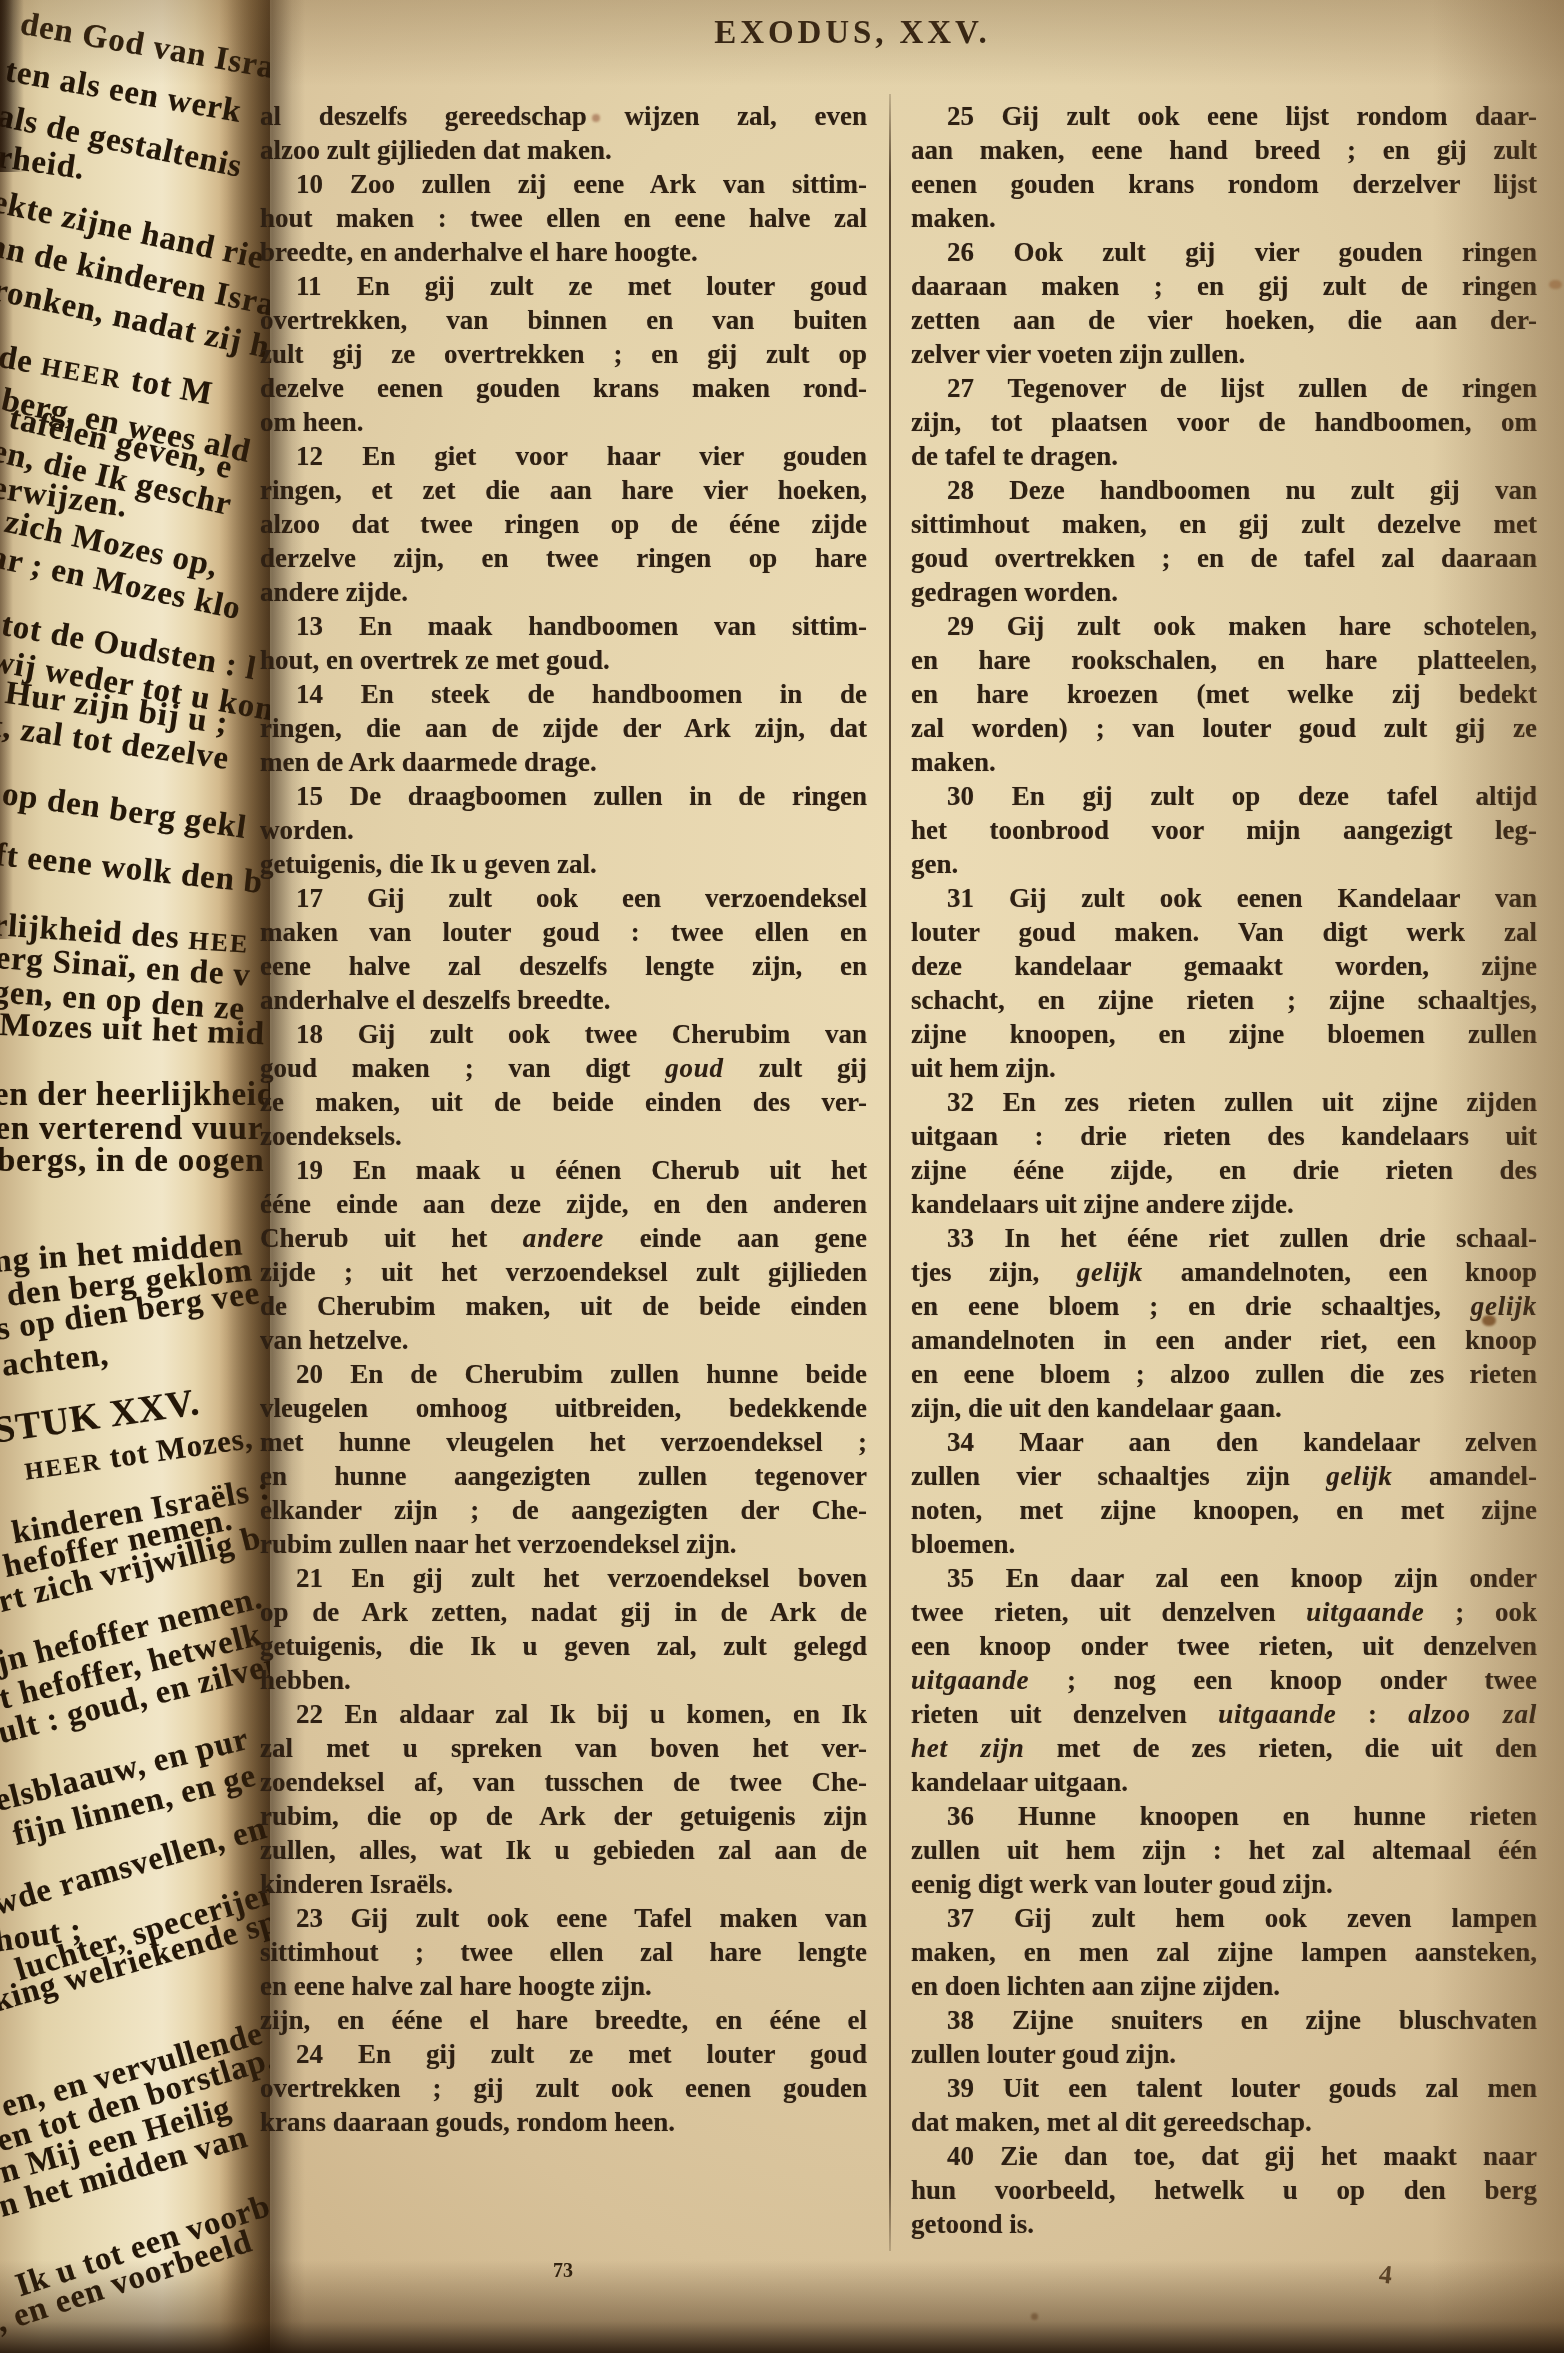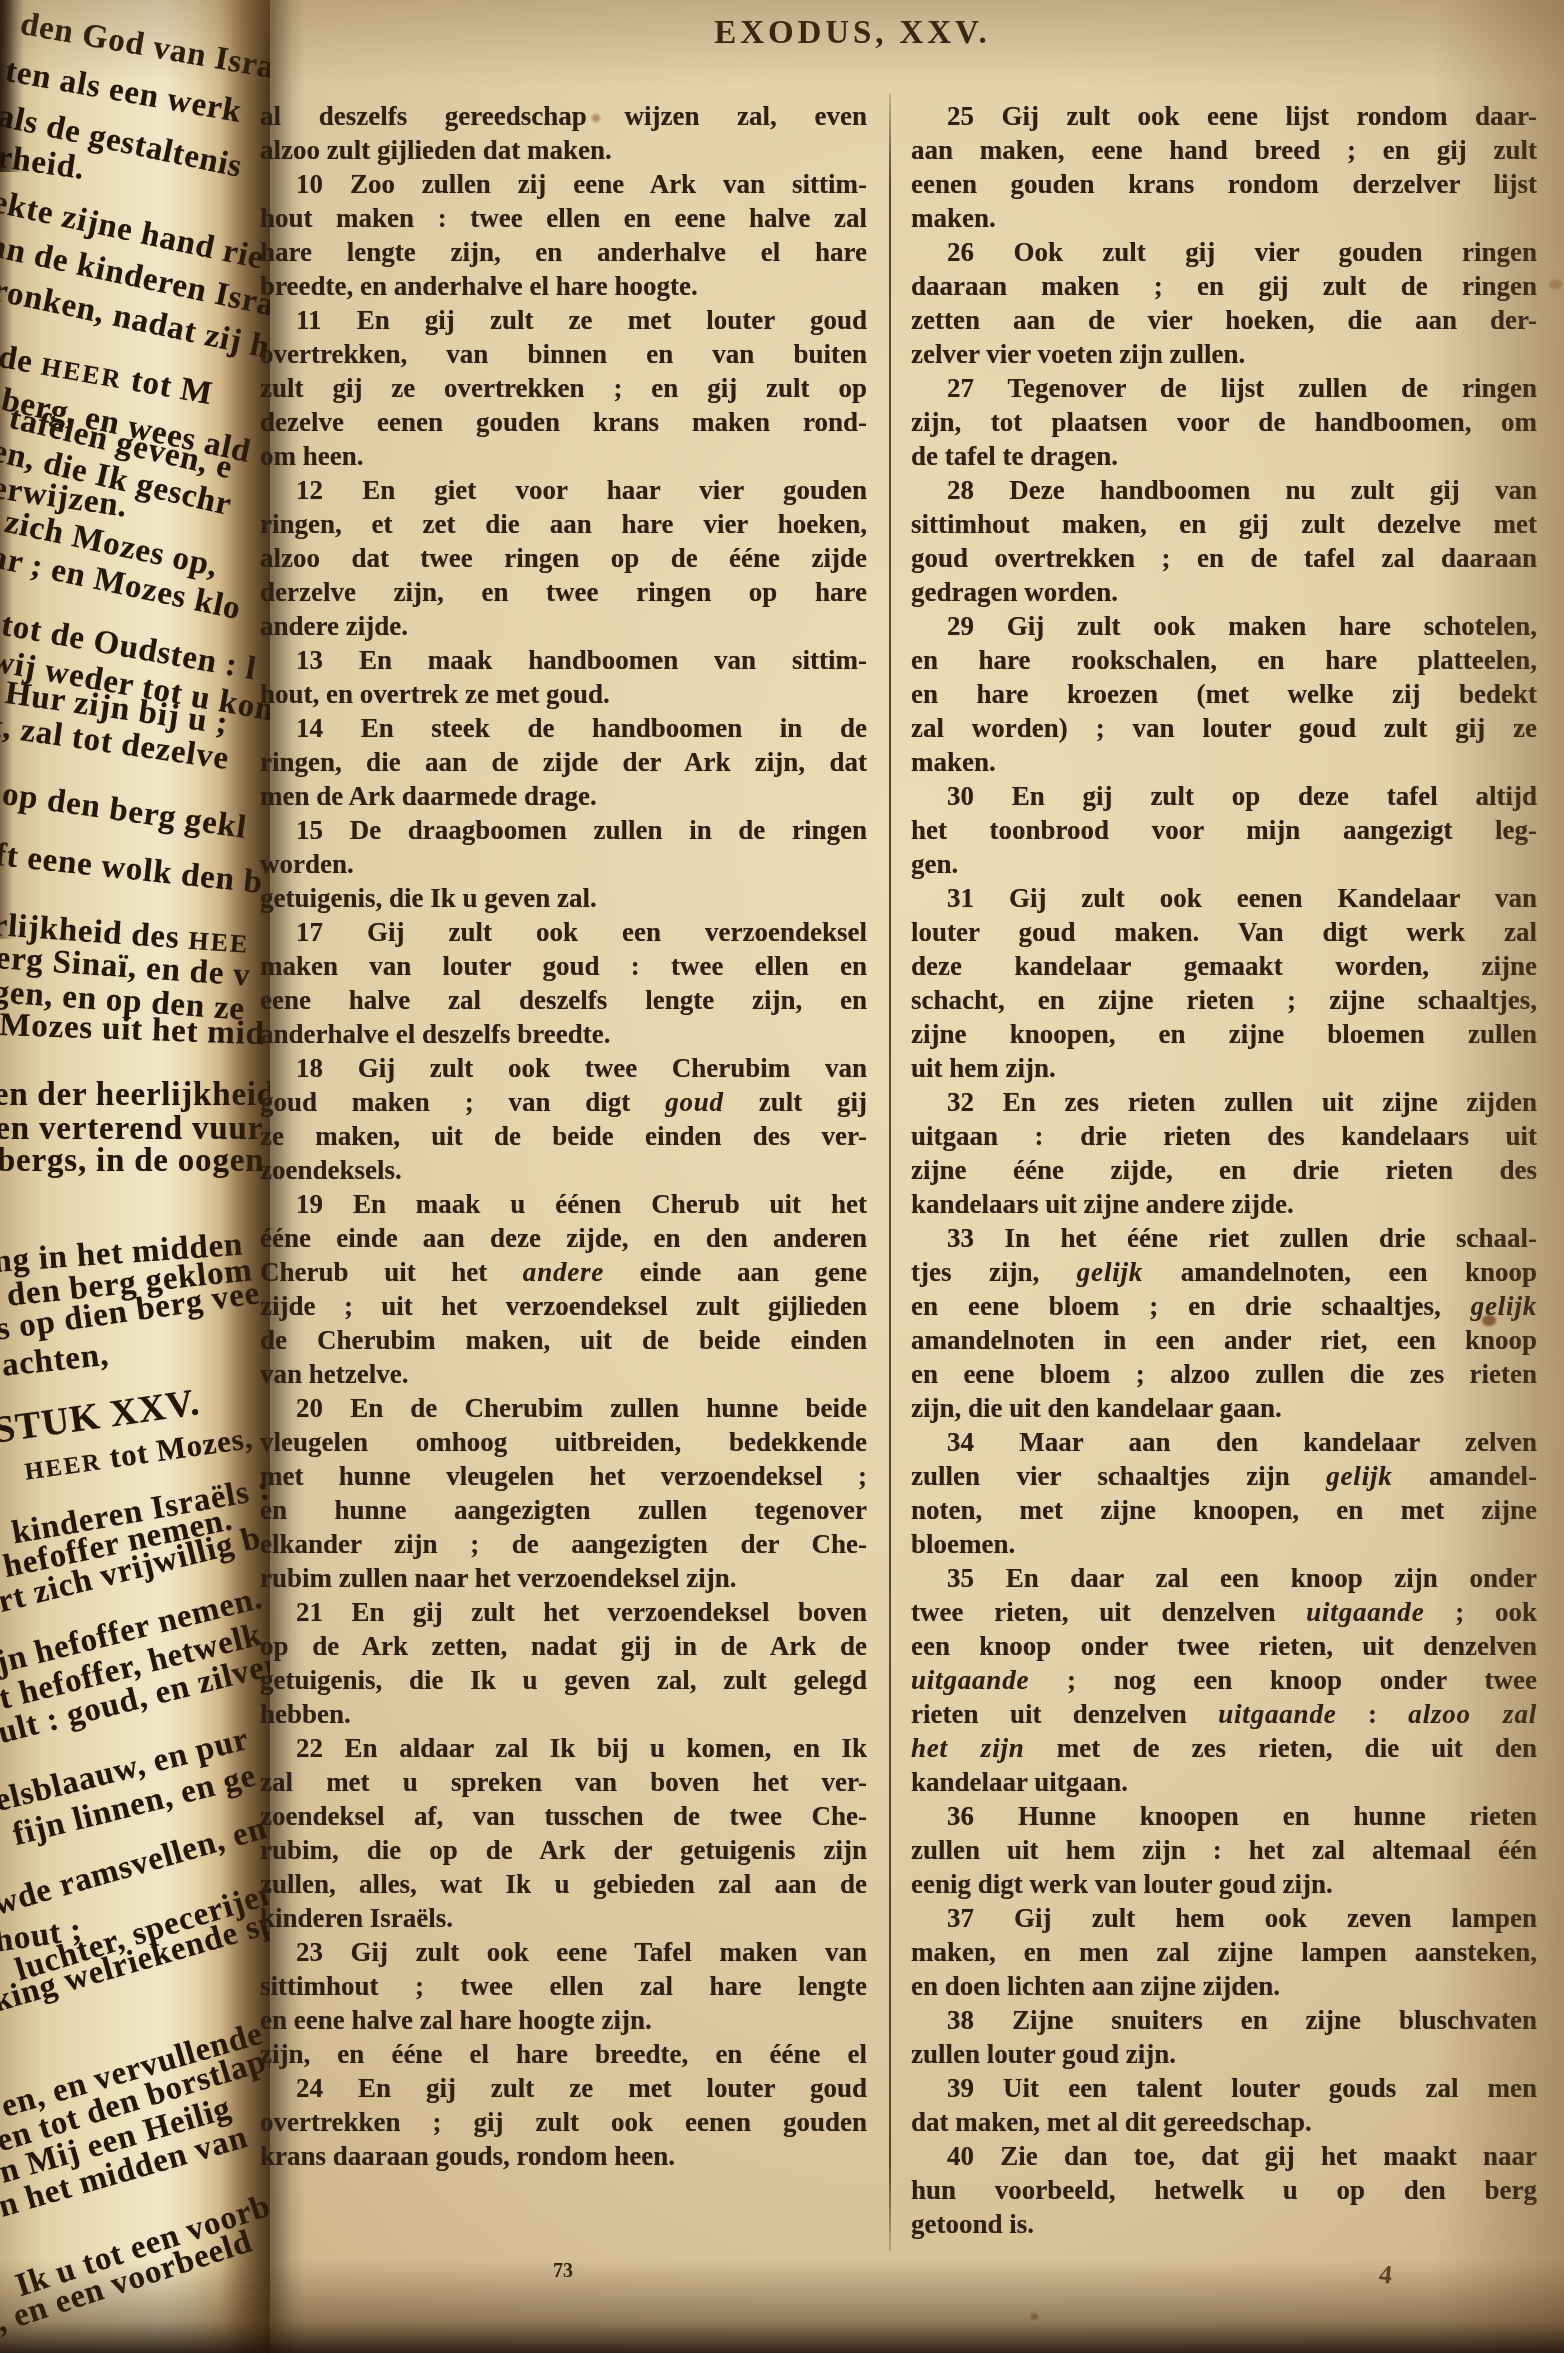--- a/index.html
+++ b/index.html
@@ -144,21 +144,20 @@
   <div id="gutter" class="ov"></div>
 
   <div id="main">
     <h1 id="chapter-heading">EXODUS, XXV.</h1>
 
     <div id="col-left" class="col">
         <div class="tl">al deszelfs gereedschap wijzen zal, even</div>
         <div class="tl endl">alzoo zult gijlieden dat maken.</div>
         <div class="tl ind">10 Zoo zullen zij eene Ark van sittim-</div>
         <div class="tl">hout maken : twee ellen en eene halve zal</div>
-        <div class="tl">hare lengte zijn, en anderhalve el hare</div>
         <div class="tl endl">breedte, en anderhalve el hare hoogte.</div>
         <div class="tl ind">11 En gij zult ze met louter goud</div>
         <div class="tl">overtrekken, van binnen en van buiten</div>
         <div class="tl">zult gij ze overtrekken ; en gij zult op</div>
         <div class="tl">dezelve eenen gouden krans maken rond-</div>
         <div class="tl endl">om heen.</div>
         <div class="tl ind">12 En giet voor haar vier gouden</div>
         <div class="tl">ringen, et zet die aan hare vier hoeken,</div>
         <div class="tl">alzoo dat twee ringen op de ééne zijde</div>
         <div class="tl">derzelve zijn, en twee ringen op hare</div>

